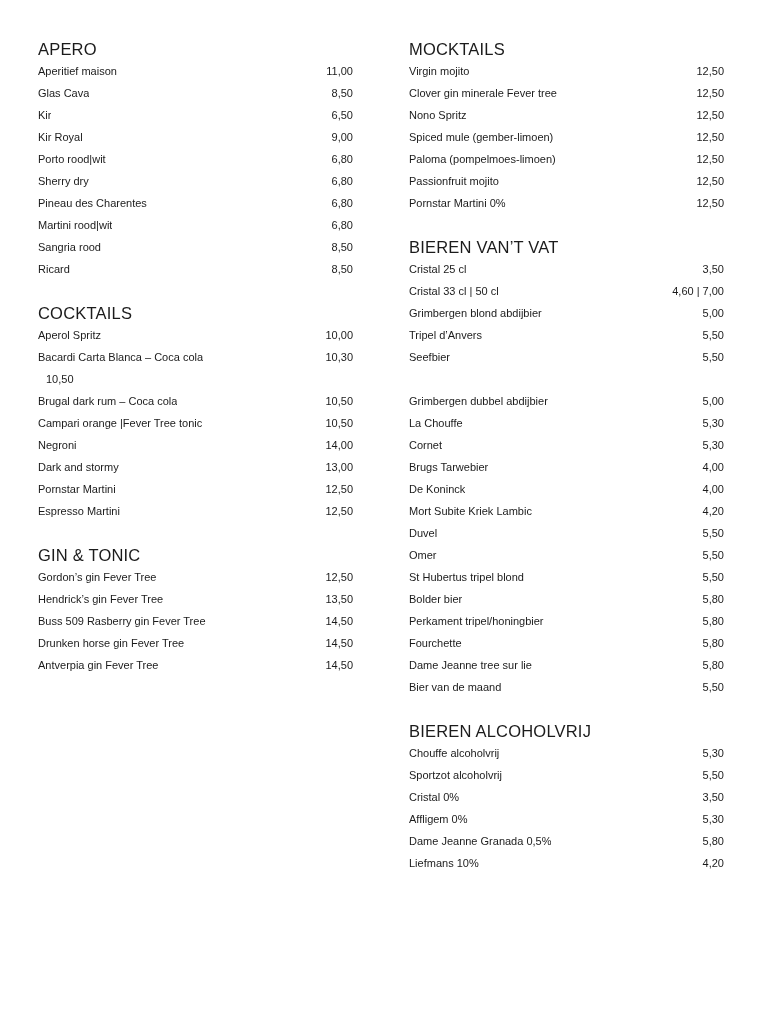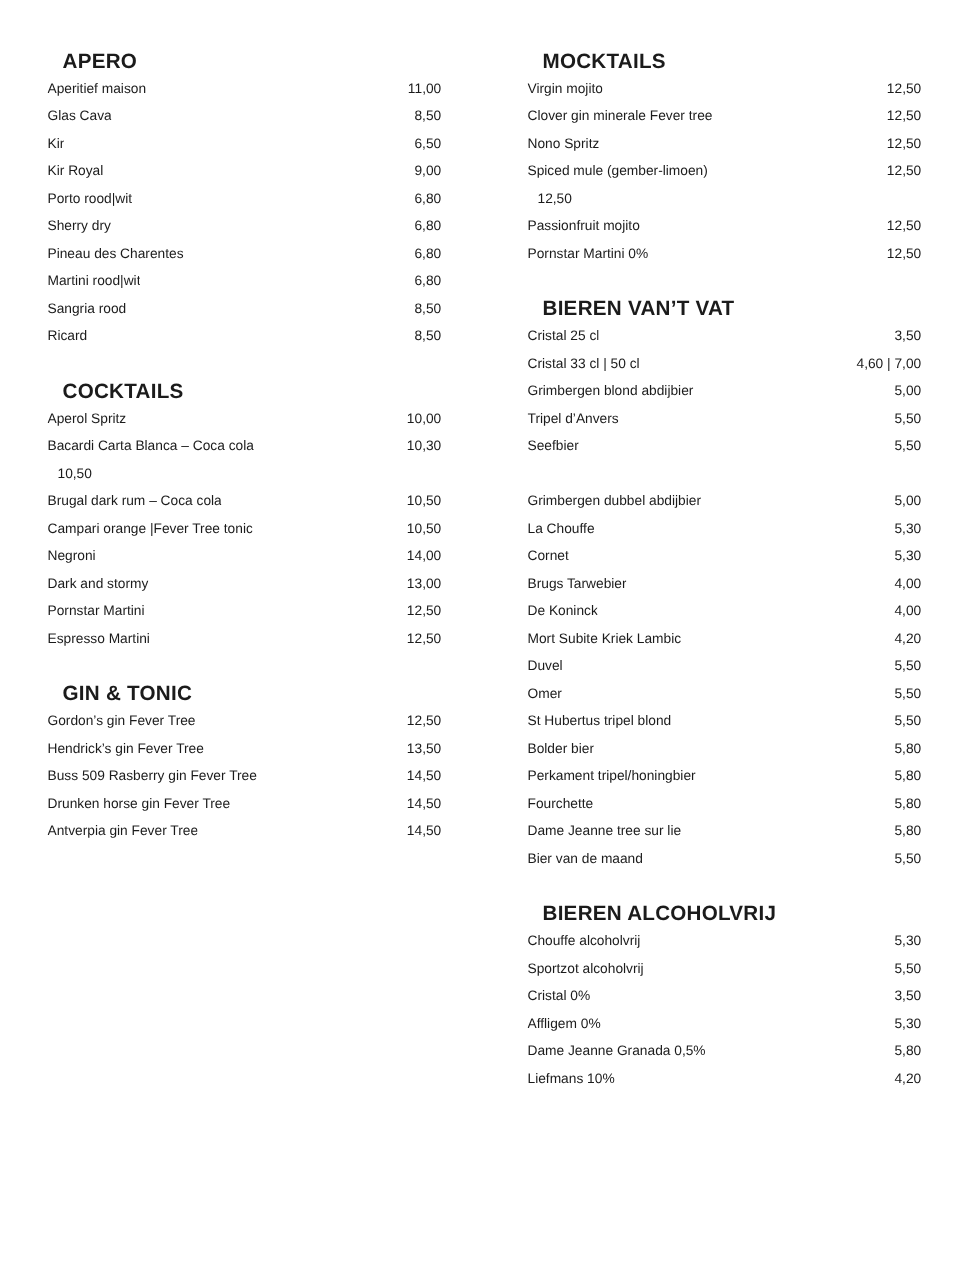--- a/index.html
+++ b/index.html
@@ -13,30 +13,29 @@
     height: 1013px;
     font-family: "Liberation Sans", sans-serif;
     color: #1b1b1b;
     overflow: hidden;
   }
   .menu-column {
     position: absolute;
     top: 38px;
   }
   .menu-column.left  { left: 38px;  width: 315px; }
-  .menu-column.right { left: 422px; width: 315px; }
+  .menu-column.right { left: 409px; width: 315px; }
   .menu-section {
     margin-bottom: 22px;
   }
   .section-title {
     font-size: 16.5px;
     line-height: 22px;
-    font-weight: 700;
+    font-weight: 400;
     letter-spacing: 0.2px;
-    margin-left: 12px;
   }
   .menu-row {
     display: flex;
     justify-content: space-between;
     align-items: baseline;
     font-size: 11px;
     line-height: 22px;
   }
   .item-name {
     white-space: pre;
@@ -177,20 +176,21 @@
   </div>
         <div class="menu-row">
     <span class="item-name">Nono Spritz</span>
     <span class="item-price">12,50</span>
   </div>
         <div class="menu-row">
     <span class="item-name">Spiced mule (gember-limoen)</span>
     <span class="item-price">12,50</span>
   </div>
         <div class="menu-row">
+    <span class="item-name">Paloma (pompelmoes-limoen)</span>
     <span class="item-price">12,50</span>
   </div>
         <div class="menu-row">
     <span class="item-name">Passionfruit mojito</span>
     <span class="item-price">12,50</span>
   </div>
         <div class="menu-row">
     <span class="item-name">Pornstar Martini 0%</span>
     <span class="item-price">12,50</span>
   </div>

